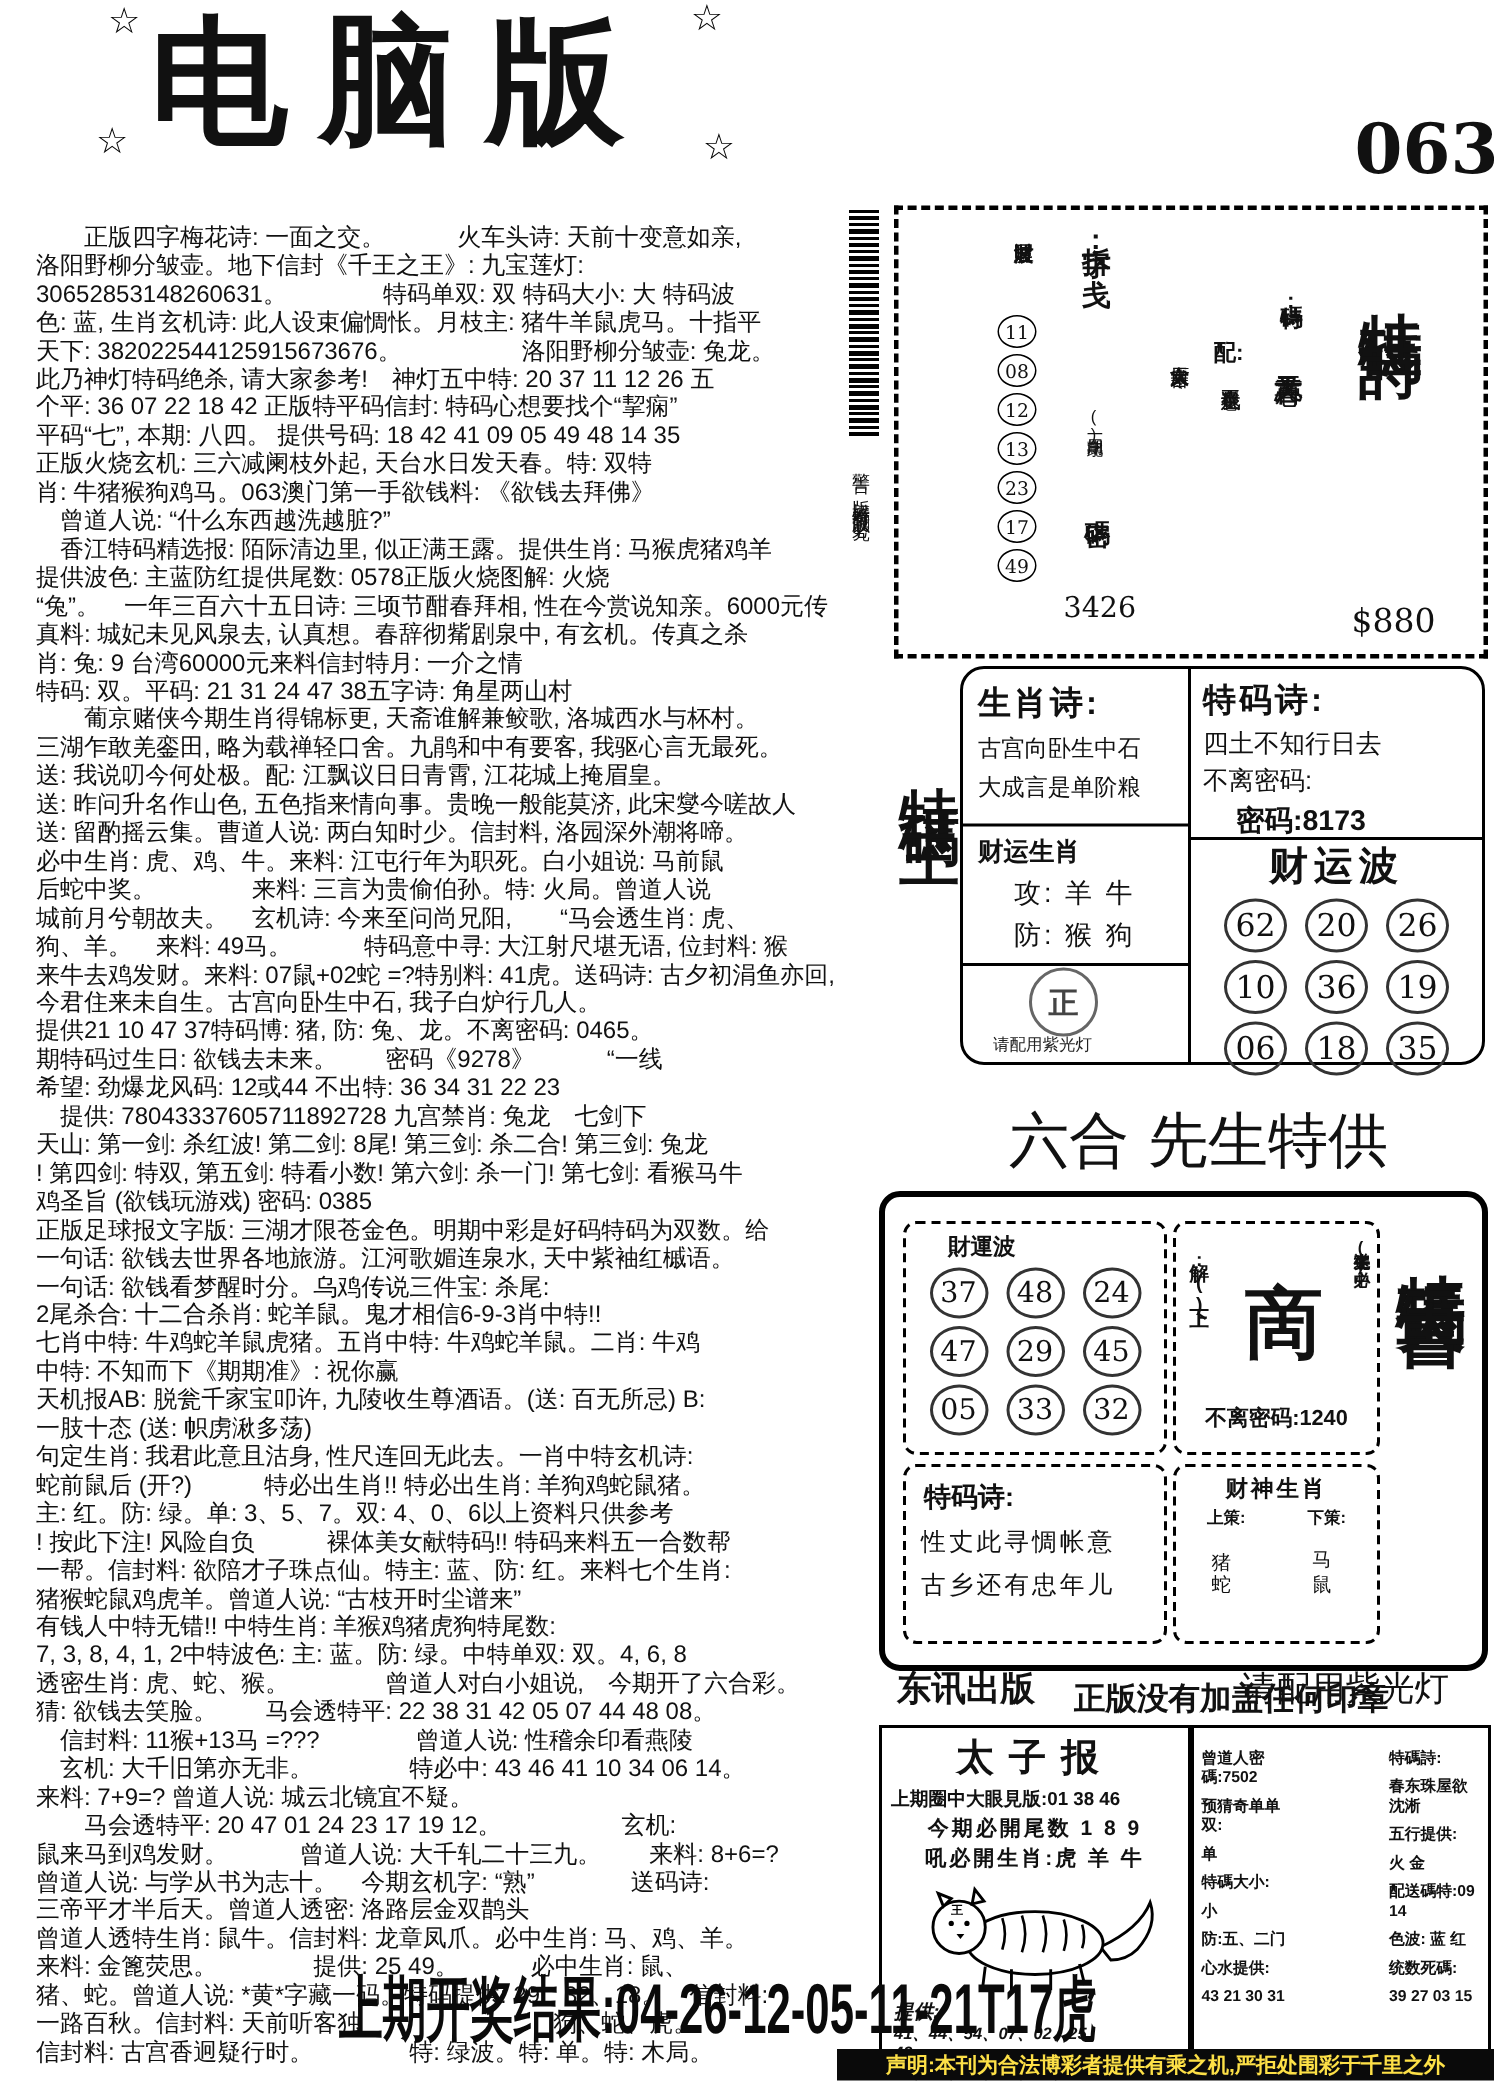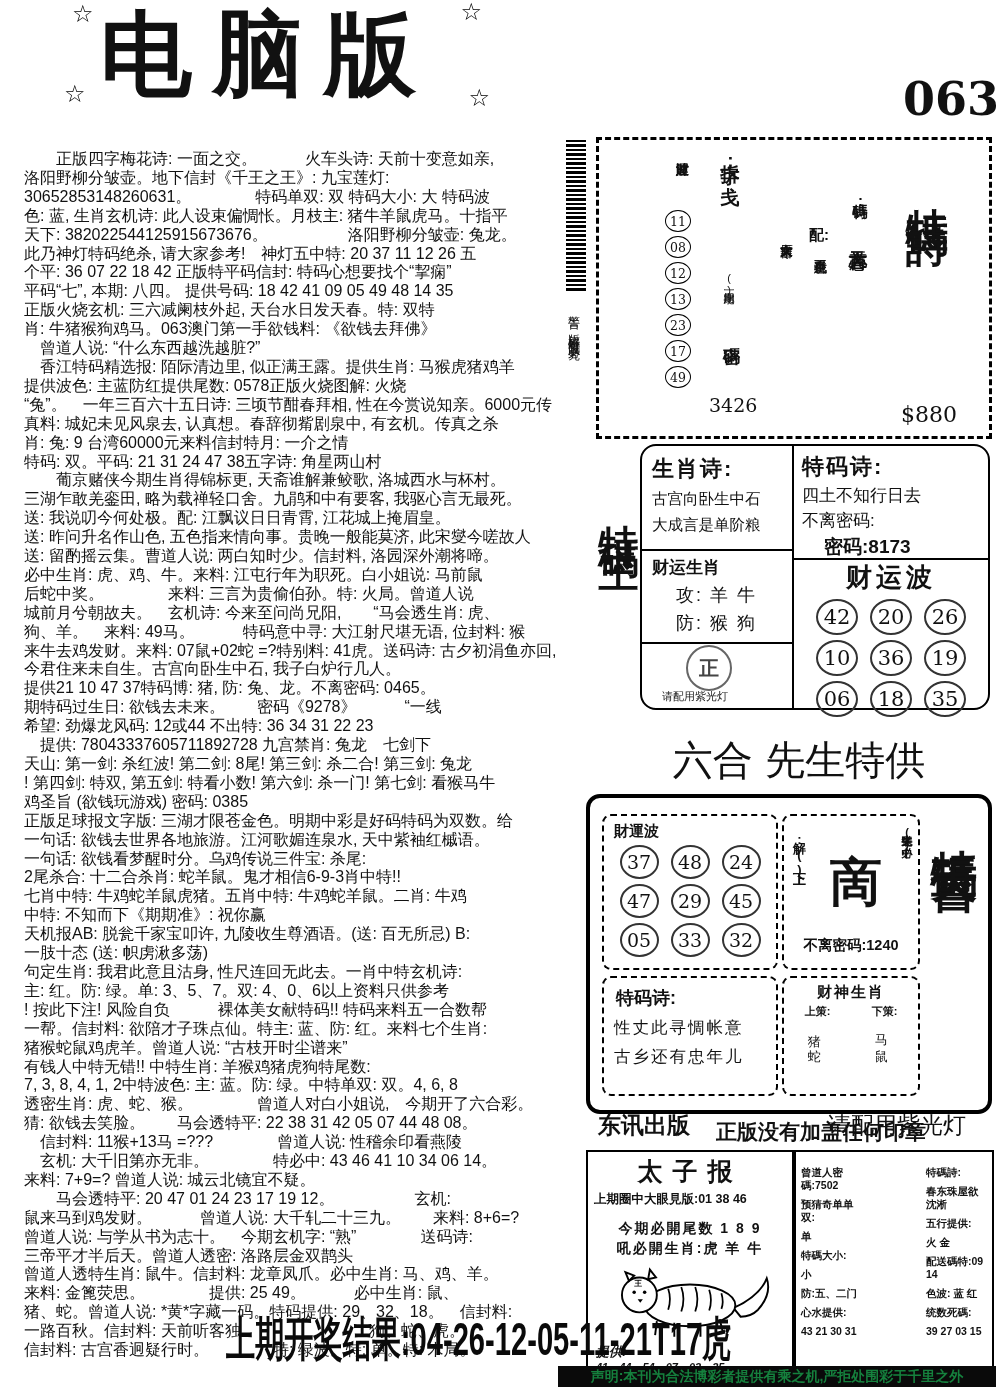--- a/index.html
+++ b/index.html
@@ -76,21 +76,21 @@
   .tema-wang{position:absolute;left:592px;top:492px;height:214px;writing-mode:vertical-rl;
         text-orientation:upright;font-size:40px;font-weight:bold;font-family:"DejaVu Serif",serif;
         letter-spacing:16px;}
   
   .liuhe-title{position:absolute;left:616px;top:733px;width:366px;text-align:center;
         font-size:40px;font-weight:normal;font-family:"DejaVu Serif",serif;}
   .box3{position:absolute;left:586px;top:794px;width:398px;height:312px;border:4px solid #000;
         border-radius:14px;}
   .b3-sub{position:absolute;border:2px dashed #000;border-radius:9px;}
   .b3-s1{left:12px;top:16px;width:172px;height:152px;}
-  .b3-s1 .t{font-size:15px;font-weight:bold;margin:6px 0 0 10px;}
+  .b3-s1 .t{font-size:15px;font-weight:bold;margin:6px 0 0 28px;}
   .b3-s1 .circ-grid .circ{width:35px;height:30px;font-size:19px;}
   .b3-s2{left:192px;top:16px;width:134px;height:152px;}
   .b3-jie{position:absolute;left:6px;top:16px;font-size:13px;font-weight:bold;height:112px;}
   .b3-char{position:absolute;left:46px;top:32px;font-size:52px;font-weight:bold;
         font-family:"DejaVu Serif",serif;}
   .b3-side{position:absolute;right:4px;top:10px;font-size:11px;font-weight:bold;height:132px;}
   .b3-jm{position:absolute;left:0;right:0;top:120px;text-align:center;font-size:14.5px;font-weight:bold;}
   .b3-s3{left:12px;top:178px;width:172px;height:116px;}
   .b3-s3 .t{font-size:18px;font-weight:bold;margin:8px 0 0 12px;}
   .b3-s3 .l{font-size:16.5px;margin:7px 0 0 10px;letter-spacing:2px;}
@@ -104,42 +104,42 @@
         text-orientation:upright;font-size:46px;font-weight:bold;font-family:"DejaVu Serif",serif;
         letter-spacing:6px;}
   
   .pub-left{position:absolute;left:598px;top:1110px;font-size:23px;font-weight:bold;}
   .pub-mid{position:absolute;left:716px;top:1118px;font-size:21px;font-weight:bold;}
   .pub-right{position:absolute;left:828px;top:1110px;font-size:23px;font-weight:500;}
   
   .taizibao{position:absolute;left:586px;top:1150px;width:204px;height:232px;border:2.5px solid #000;}
   .tz-title{text-align:center;font-size:25px;font-weight:bold;letter-spacing:10px;margin-top:3px;}
   .tz-l1{font-size:12.5px;font-weight:bold;margin:3px 0 0 6px;}
-  .tz-l2{font-size:14px;font-weight:bold;text-align:center;margin-top:12px;letter-spacing:2px;}
+  .tz-l2{font-size:14px;font-weight:bold;text-align:center;margin-top:2px;letter-spacing:2px;}
   .tz-l3{font-size:14px;font-weight:bold;text-align:center;margin-top:2px;letter-spacing:2px;}
   .tz-tiger{display:block;margin:2px auto 0 auto;}
   .tz-tigong{margin:0 0 0 8px;font-style:italic;}
   .tz-tigong .lab{font-size:13px;font-weight:bold;}
   .tz-tigong .ln{font-size:11px;font-weight:bold;line-height:13px;}
   
   .toumihan{position:absolute;left:794px;top:1150px;width:196px;height:232px;border:2.5px solid #000;}
   .tm-left{position:absolute;left:5px;top:8px;width:66px;}
   .tm-left .it{font-size:10.5px;font-weight:bold;line-height:13px;margin-top:6px;}
   .tm-mid{position:absolute;left:74px;top:6px;width:50px;height:202px;border:2px dashed #000;
         text-align:center;}
   .tm-mid .vt{writing-mode:vertical-rl;text-orientation:upright;font-size:32px;font-weight:bold;
         font-family:"DejaVu Serif",serif;height:150px;margin-top:6px;}
   .tm-mid .sg{font-size:10px;font-weight:bold;margin-top:4px;}
   .tm-right{position:absolute;left:130px;top:8px;width:62px;}
   .tm-right .it{font-size:10.5px;font-weight:bold;line-height:13px;margin-top:6px;}
   
   .result-overlay{position:absolute;left:226px;top:1308px;font-size:47px;font-weight:800;
         white-space:nowrap;transform:scaleX(0.62);transform-origin:left top;z-index:20;color:#0a0a0a;}
   .statement{position:absolute;left:558px;top:1366px;width:438px;height:21px;background:#0a0a0a;
-        color:#15803d;font-size:14px;font-weight:bold;display:flex;align-items:center;
+        color:#fde047;font-size:14px;font-weight:bold;display:flex;align-items:center;
         justify-content:center;white-space:nowrap;z-index:21;}
 </style>
 </head>
 <body>
 
 <div class="page">
 
   <div class="masthead">
     <span class="star s1">☆</span>
     <span class="star s2">☆</span>
@@ -187,20 +187,21 @@
       <div class="bline">鸡圣旨 (欲钱玩游戏) 密码: 0385</div>
       <div class="bline">正版足球报文字版: 三湖才限苍金色。明期中彩是好码特码为双数。给</div>
       <div class="bline">一句话: 欲钱去世界各地旅游。江河歌媚连泉水, 天中紫袖红槭语。</div>
       <div class="bline">一句话: 欲钱看梦醒时分。乌鸡传说三件宝: 杀尾:</div>
       <div class="bline">2尾杀合: 十二合杀肖: 蛇羊鼠。鬼才相信6-9-3肖中特!!</div>
       <div class="bline">七肖中特: 牛鸡蛇羊鼠虎猪。五肖中特: 牛鸡蛇羊鼠。二肖: 牛鸡</div>
       <div class="bline">中特: 不知而下《期期准》: 祝你赢</div>
       <div class="bline">天机报AB: 脱瓮千家宝叩许, 九陵收生尊酒语。(送: 百无所忌) B:</div>
       <div class="bline">一肢十态 (送: 帜虏湫多荡)</div>
       <div class="bline">句定生肖: 我君此意且沽身, 性尺连回无此去。一肖中特玄机诗:</div>
+      <div class="bline">蛇前鼠后 (开?)　　　特必出生肖!! 特必出生肖: 羊狗鸡蛇鼠猪。</div>
       <div class="bline">主: 红。防: 绿。单: 3、5、7。双: 4、0、6以上资料只供参考</div>
       <div class="bline">! 按此下注! 风险自负　　　裸体美女献特码!! 特码来料五一合数帮</div>
       <div class="bline">一帮。信封料: 欲陪才子珠点仙。特主: 蓝、防: 红。来料七个生肖:</div>
       <div class="bline">猪猴蛇鼠鸡虎羊。曾道人说: “古枝开时尘谱来”</div>
       <div class="bline">有钱人中特无错!! 中特生肖: 羊猴鸡猪虎狗特尾数:</div>
       <div class="bline">7, 3, 8, 4, 1, 2中特波色: 主: 蓝。防: 绿。中特单双: 双。4, 6, 8</div>
       <div class="bline">透密生肖: 虎、蛇、猴。　　　　曾道人对白小姐说,　今期开了六合彩。</div>
       <div class="bline">猜: 欲钱去笑脸。　　马会透特平: 22 38 31 42 05 07 44 48 08。</div>
       <div class="bline">　信封料: 11猴+13马 =???　　　　曾道人说: 性稽余印看燕陵</div>
       <div class="bline">　玄机: 大千旧第亦无非。　　　　特必中: 43 46 41 10 34 06 14。</div>
@@ -262,21 +263,21 @@
     <div class="b2-cellC">
       <div class="t">财运生肖</div>
       <div class="l">攻: 羊 牛</div>
       <div class="l">防: 猴 狗</div>
     </div>
     <div class="b2-stamp">正</div>
     <div class="b2-stamp-note">请配用紫光灯</div>
     <div class="b2-cellD">
       <div class="t">财运波</div>
       <div class="circ-grid">
-          <span class="circ">42</span>
+          <span class="circ">62</span>
           <span class="circ">20</span>
           <span class="circ">26</span>
           <span class="circ">10</span>
           <span class="circ">36</span>
           <span class="circ">19</span>
           <span class="circ">06</span>
           <span class="circ">18</span>
           <span class="circ">35</span>
         </div>
     </div>

